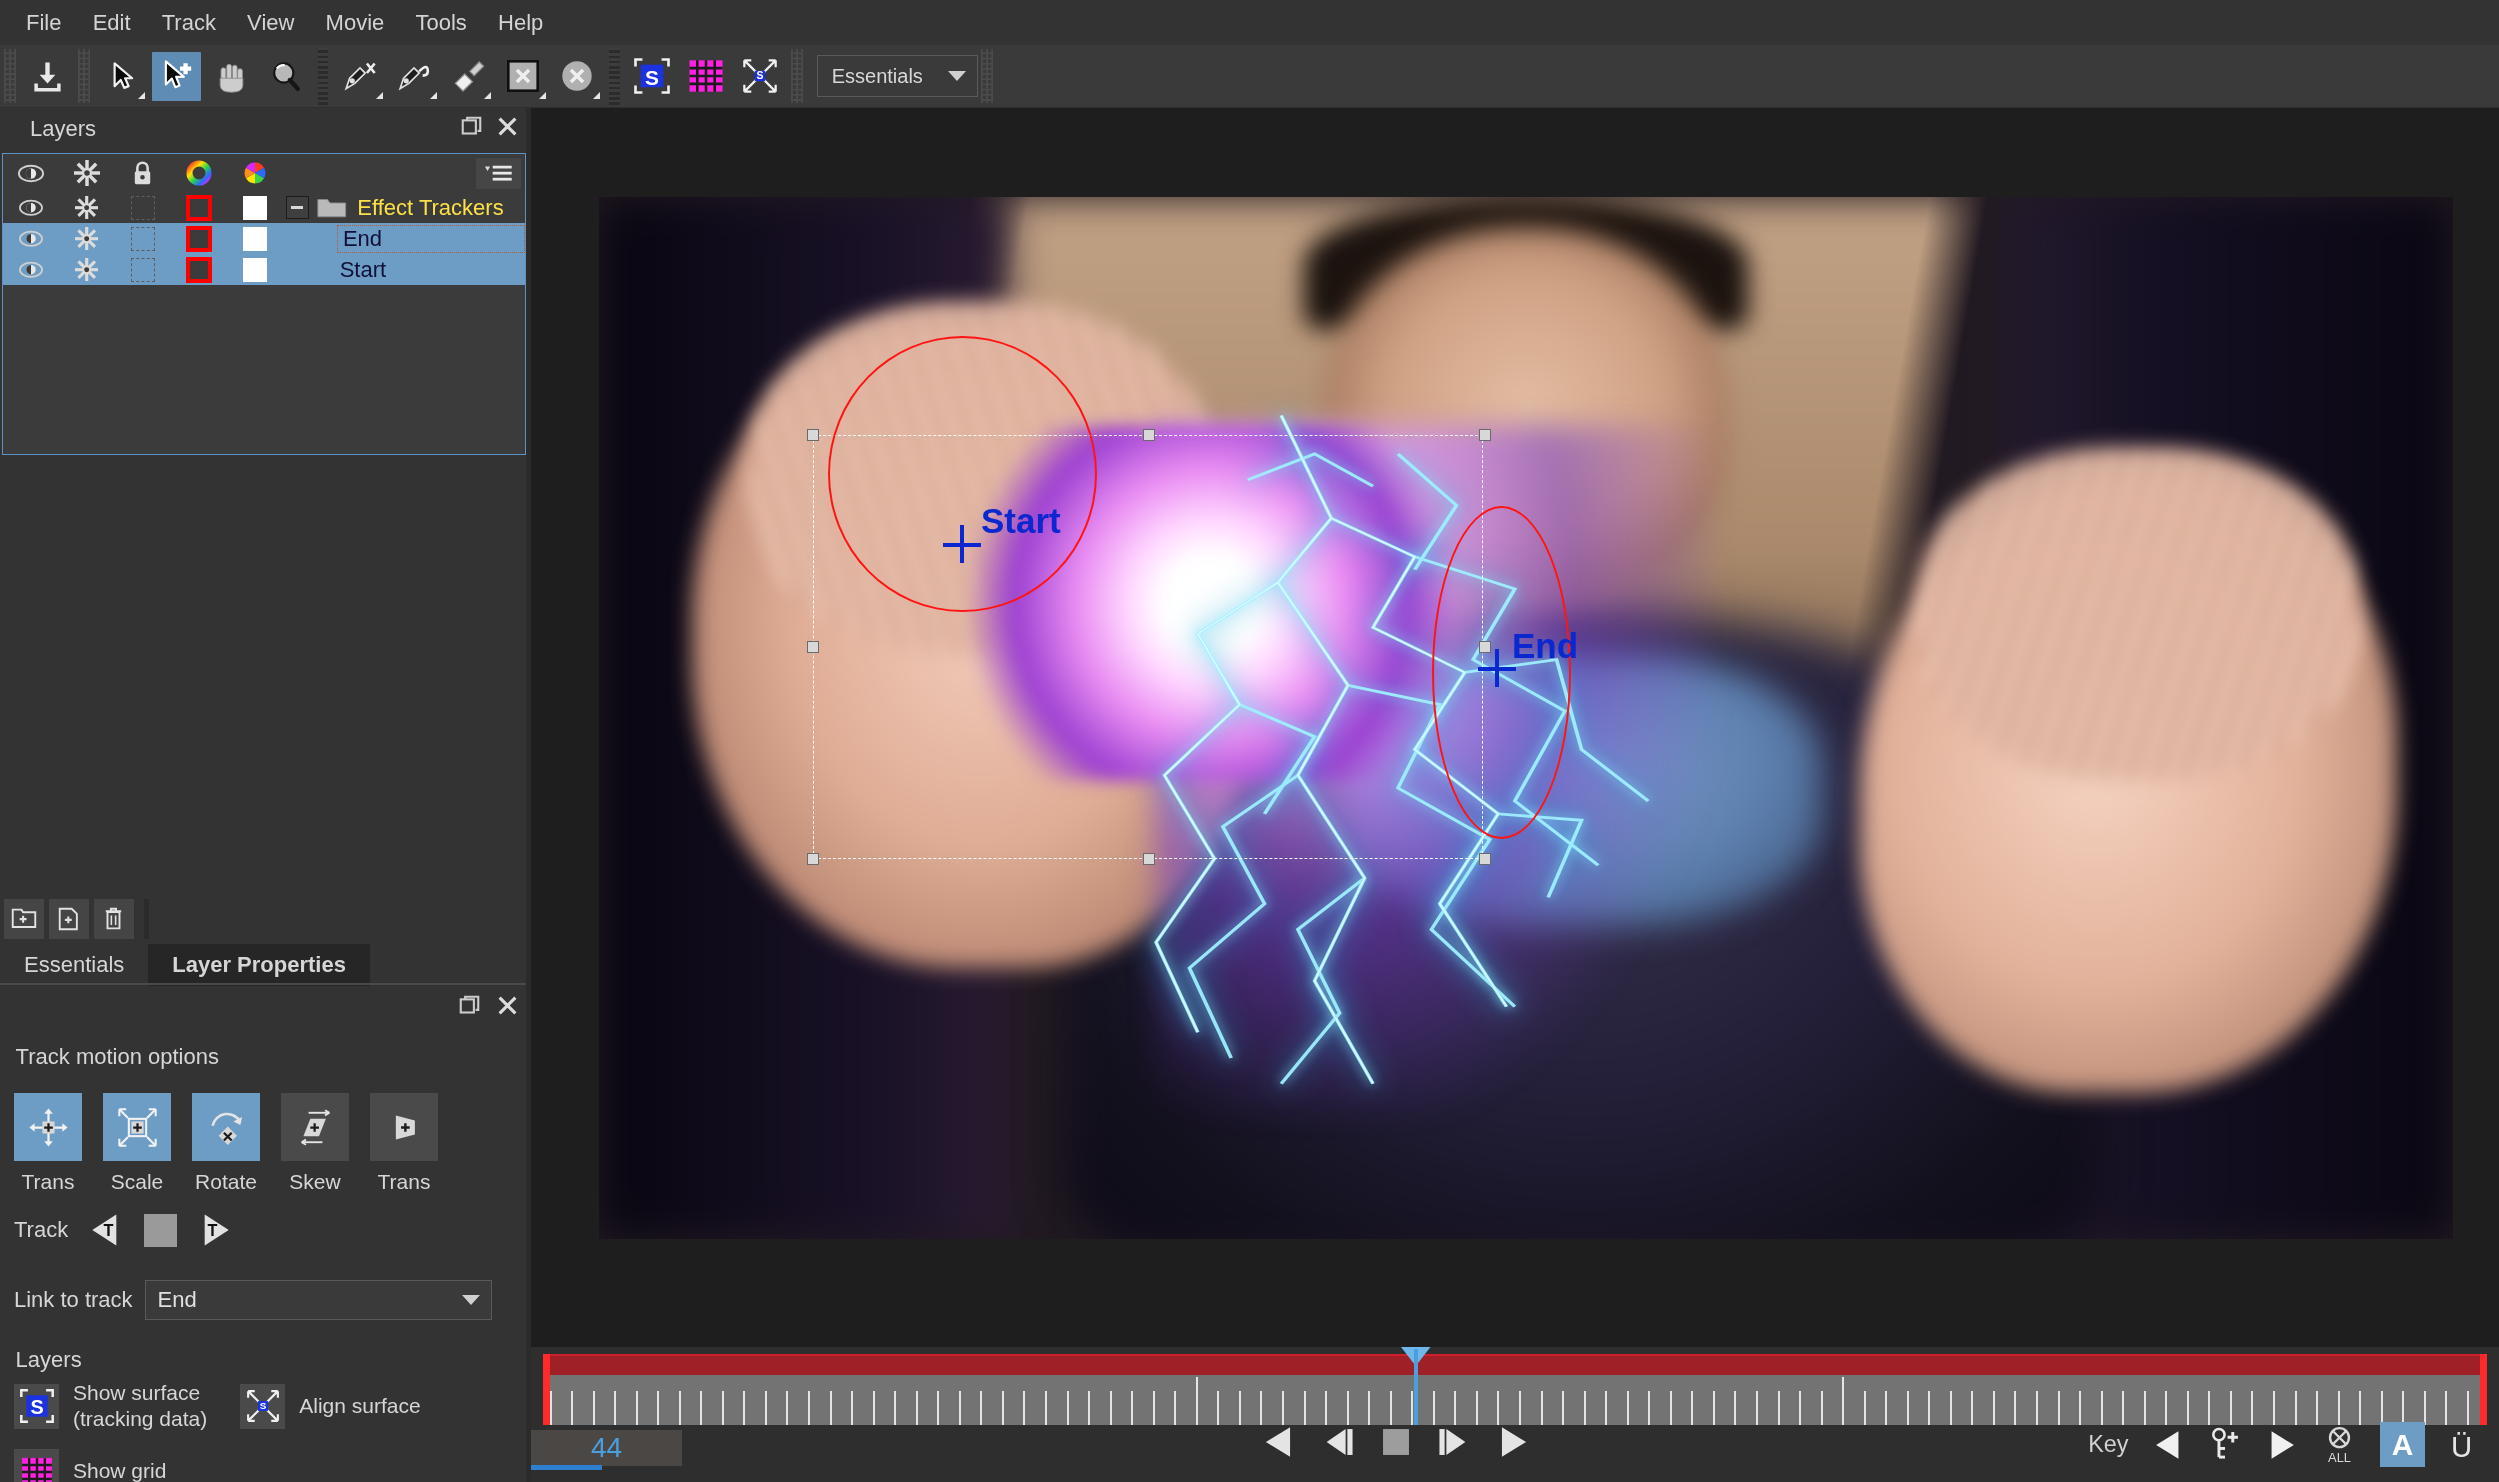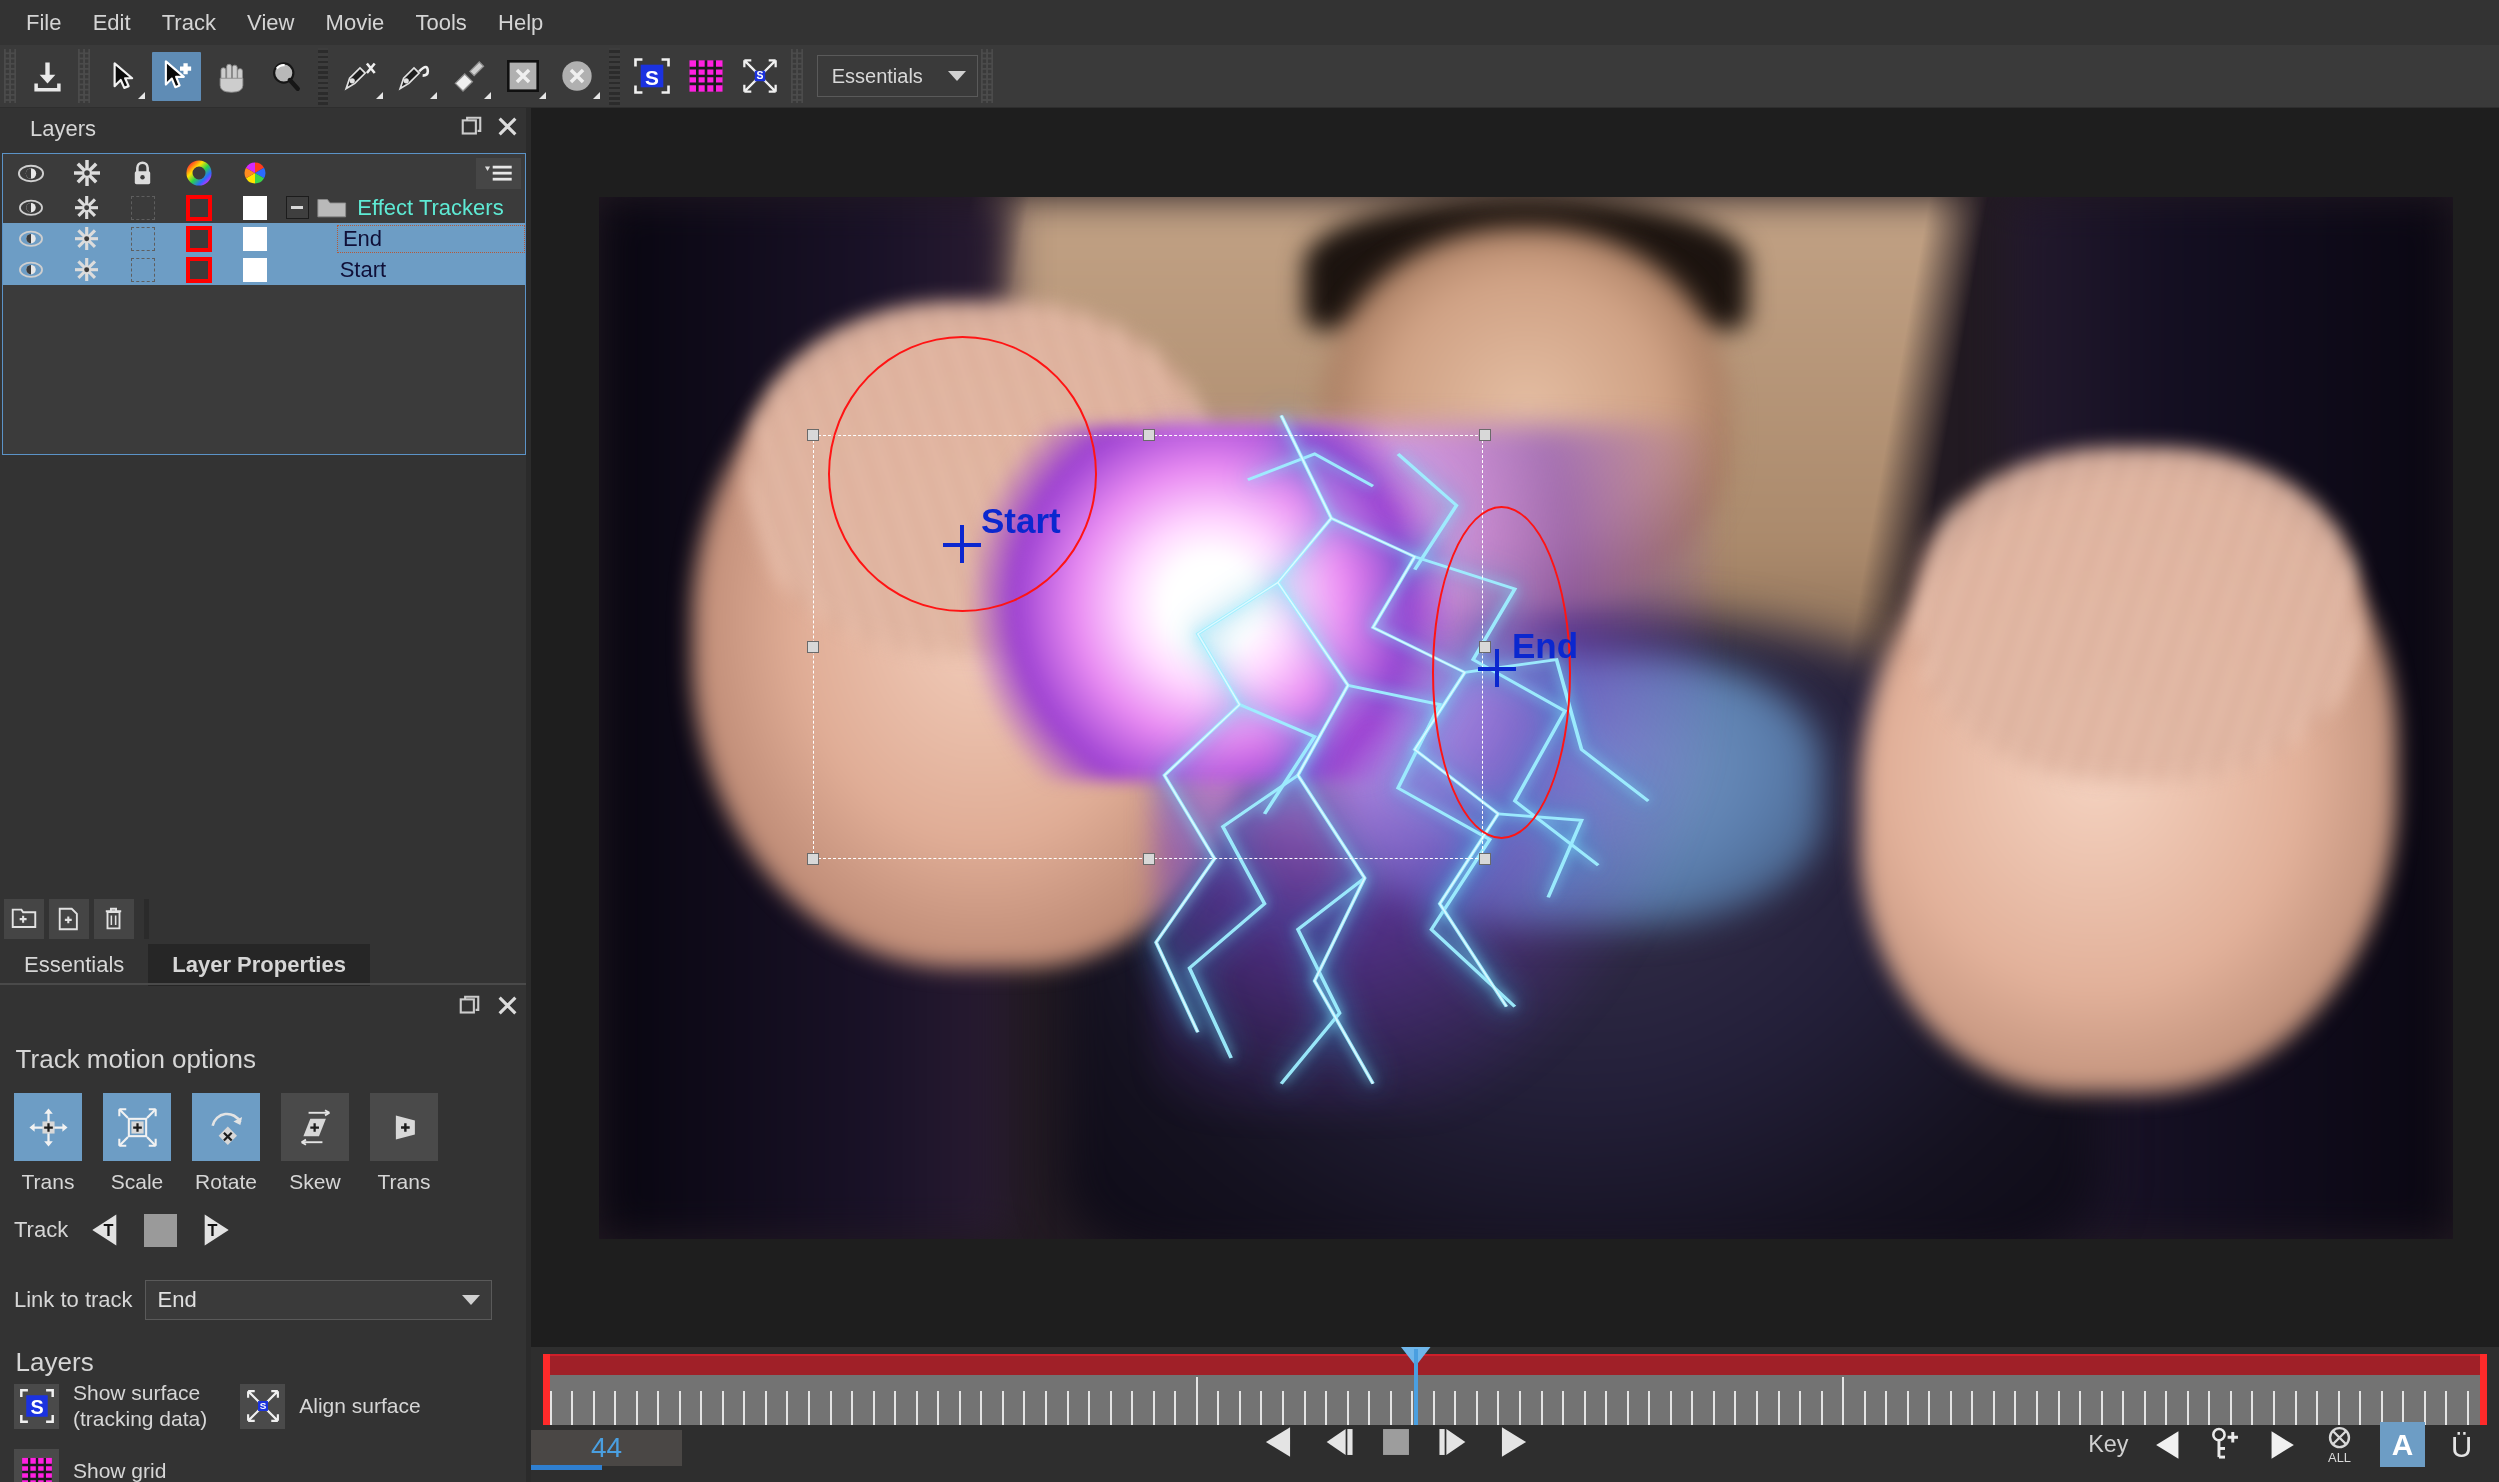--- a/index.html
+++ b/index.html
@@ -81,21 +81,21 @@
   .chk-empty { width: 24px; height: 24px; border: 0.9px dashed #5e5e5e; }
   .chk-red { width: 26px; height: 26px; border: 4.3px solid #ff0000; background: #3b3b3b; }
   .chk-white { width: 24px; height: 24px; background: #ffffff; }
   .layer-name-area { flex:1; display:flex; align-items:center; height:100%; padding-left:3.5px;}
   .expander {
     width: 22.6px; height: 22.6px; border: 1.7px solid #1c1c1c; background: #3f3f3f;
     display:flex;align-items:center;justify-content:center; margin-right: 8.7px;
   }
   .expander span { display:block; width:12px;height:2.6px;background:#d8d8d8;}
   .folder-ico { width: 29.5px; height: 22.6px; margin-right: 10.4px; }
-  .layer-label { font-size: 22px; color: #5eead4; }
+  .layer-label { font-size: 22px; color: #fde047; }
   .layer-row.selected { background: #6d9dc5; }
   .layer-row.selected .layer-name-area { background: #6d9dc5; }
   .layer-row.selected .layer-label { color: #101038; }
   .layer-row.selected.editing .layer-label-wrap { border: 1.7px dotted #b35a3a; padding: 0 5.2px;}
   .hamburger {
     position: absolute; right: 3.5px; top: 3.5px; width: 45px; height: 31px;
     background: #464646; display: flex; align-items: center; justify-content: center;
   }
 
   
@@ -109,21 +109,21 @@
   
   #tabs { position: absolute; left: 0; top: 833px; width: 531px; height: 45px; display:flex;align-items:flex-end;}
   .tab { height: 42px; padding: 0 24px; display: flex; align-items: center; font-size: 22px; color: #d6d6d6; }
   .tab.active { background: #262626; font-weight: bold; }
   #tabs-underline { position:absolute; left:0; top:875px; width:531px; height:1.7px; background:#4a4a4a;}
 
   
   #props-head { position: absolute; left: 0; top: 878px; width: 531px; height: 42px; }
   #props-head .phbtns { position:absolute; right:12px; top:8.7px; display:flex; gap:15.6px;}
 
-  .sect-label { font-size: 26px; color: #d6d6d6; }
+  .sect-label { font-size: 22px; color: #d6d6d6; }
   #motion-title { position: absolute; left: 15.6px; top: 936px; }
   #motion-row { position: absolute; left: 14px; top: 969px; display: flex; }
   .motion-item { width: 68px; margin-right: 21px; display:flex; flex-direction:column; align-items:center;margin-top:16px;}
   .motion-btn { width: 68px; height: 68px; display:flex;align-items:center;justify-content:center; background:#4a4a4a;}
   .motion-btn.on { background: #6d9dc5; }
   .motion-label { font-size: 21px; color: #d6d6d6; margin-top: 8.7px; }
 
   #track-row { position: absolute; left: 14px; top: 1104px; display: flex; align-items: center; }
   #track-row .lbl { font-size: 22px; color:#d6d6d6; margin-right: 19px;}
   .trk-btn { margin-right: 19px; display:flex; align-items:center; justify-content:center;}

